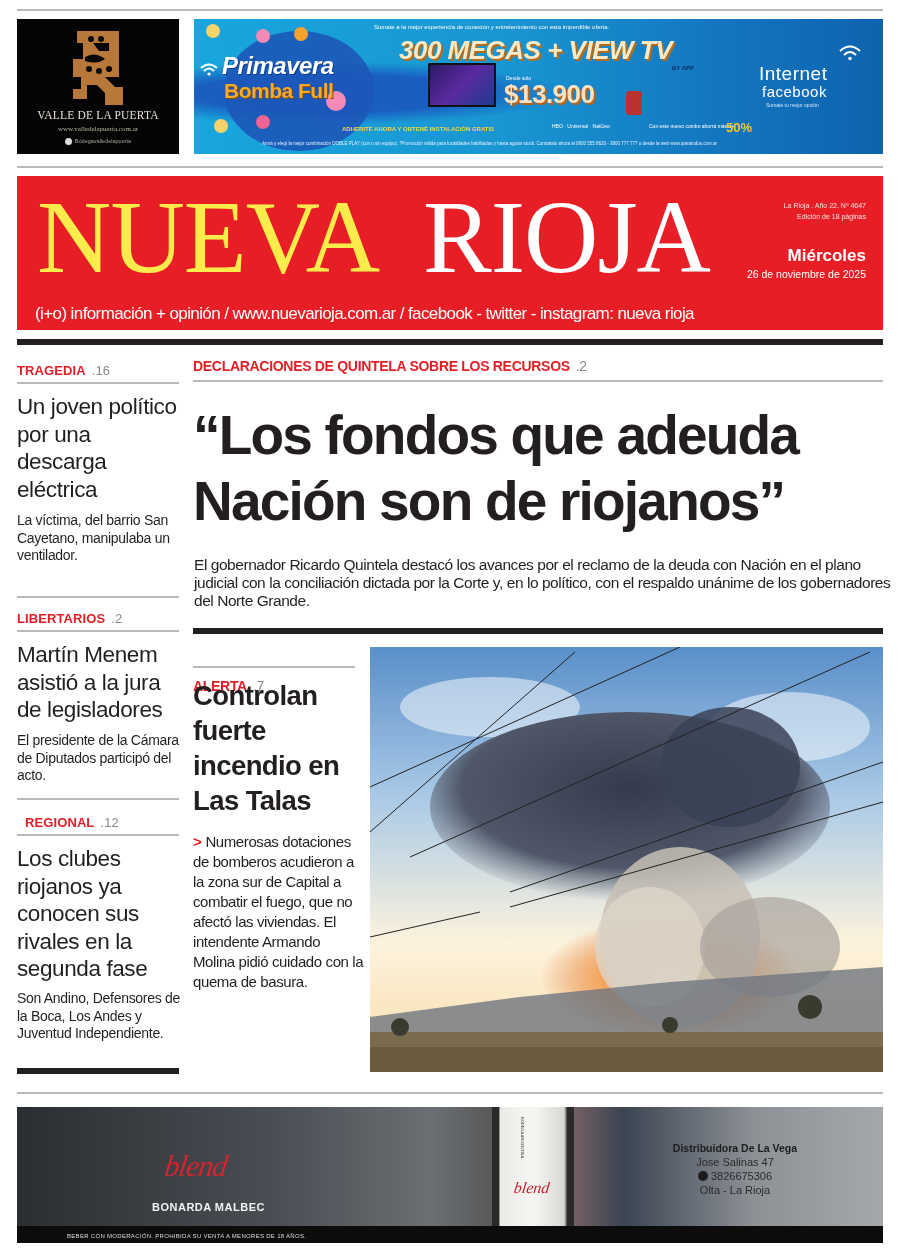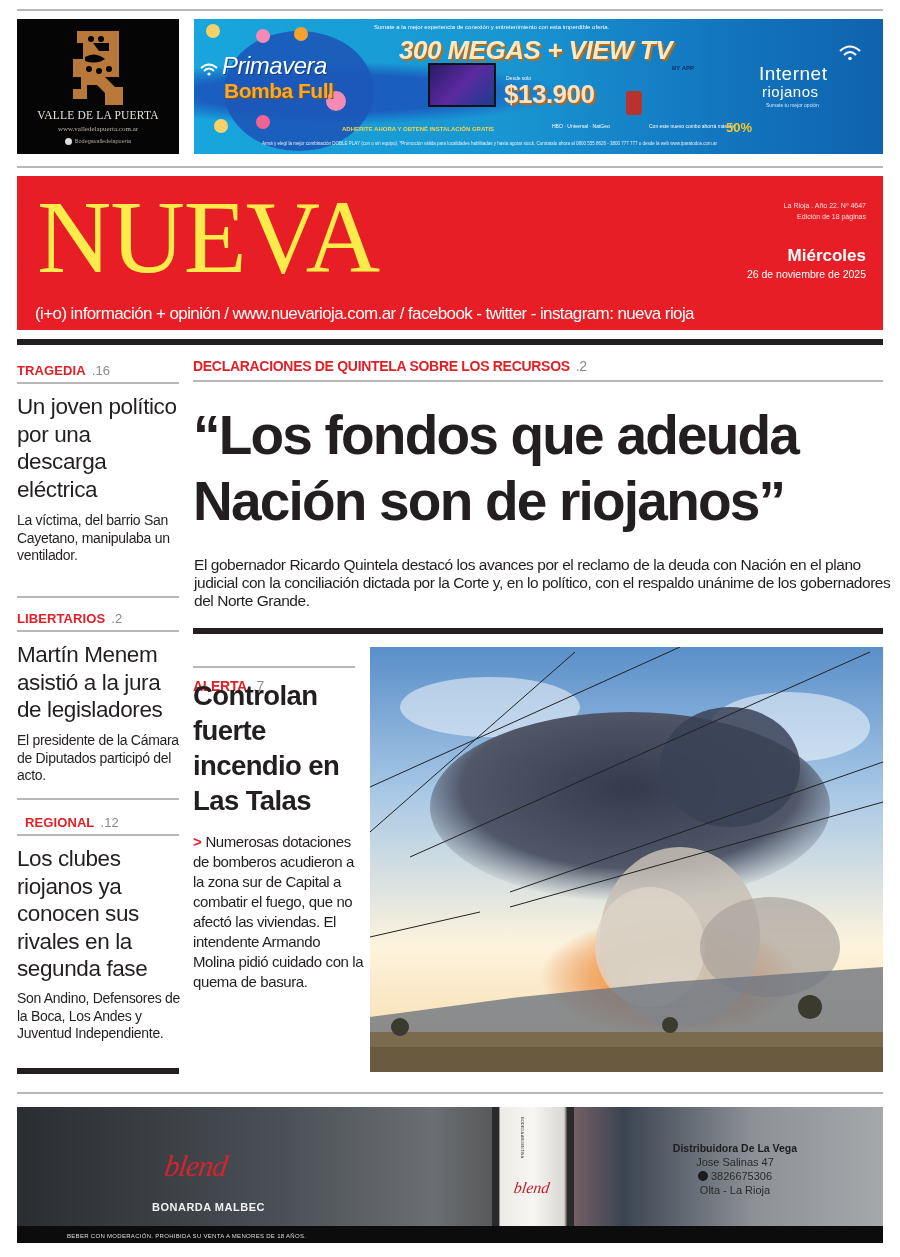--- a/index.html
+++ b/index.html
@@ -14,21 +14,21 @@
   .ad-valle .logo { position: absolute; left: 52px; top: 10px; width: 58px; height: 78px; }
   .ad-valle .brand { position: absolute; left: 0; right: 0; top: 90px; font-family: "Liberation Serif", serif; font-size: 11.5px; letter-spacing: 0.2px; }
   .ad-valle .url { position: absolute; left: 0; right: 0; top: 106px; font-family: "Liberation Serif", serif; font-size: 7px; color: #bdb6a6; }
   .ad-valle .social { position: absolute; left: 0; right: 0; top: 119px; font-size: 5.5px; color: #a9a297; }
   .ad-valle .social .ig { display: inline-block; width: 7px; height: 7px; border-radius: 50%; background: #ddd; vertical-align: middle; margin-right: 3px; }
 
   .ad-internet { left: 194px; top: 19px; width: 689px; height: 135px;
     background: radial-gradient(ellipse at 20% 55%, #1a5fc0 0 18%, transparent 30%), linear-gradient(90deg, #18a6dd 0%, #1996d2 45%, #1377c0 75%, #0f62ae 100%); overflow: hidden; color: #fff; }
   .ad-internet .circle { position: absolute; left: 30px; top: 12px; width: 150px; height: 120px; border-radius: 50%; background: #1c58b8; opacity: 0.9; }
   .ad-internet .flower { position: absolute; width: 14px; height: 14px; border-radius: 50%; }
-  .ad-internet .promo1 { position: absolute; left: 28px; top: 33px; font-size: 24px; font-weight: normal; color: #fff; font-style: italic; letter-spacing: -0.5px; text-shadow: 1px 1px 0 #0d3f8c; }
+  .ad-internet .promo1 { position: absolute; left: 28px; top: 33px; font-size: 24px; font-weight: bold; color: #fff; font-style: italic; letter-spacing: -0.5px; text-shadow: 1px 1px 0 #0d3f8c; }
   .ad-internet .promo2 { position: absolute; left: 30px; top: 60px; font-size: 21px; font-weight: bold; color: #f7a928; letter-spacing: -0.5px; text-shadow: 1px 1px 0 #8a4a00; }
   .ad-internet .topline { position: absolute; left: 180px; top: 5px; font-size: 6px; color: #fff; }
   .ad-internet .headline { position: absolute; left: 205px; top: 16px; font-size: 26px; font-weight: bold; font-style: italic; color: #f9e9c4; text-shadow: 2px 2px 0 #b16d1e; letter-spacing: -0.5px; }
   .ad-internet .byapp { position: absolute; left: 478px; top: 46px; font-size: 6px; font-weight: bold; color: #0b2a5e; }
   .ad-internet .tv { position: absolute; left: 234px; top: 44px; width: 68px; height: 44px; background: linear-gradient(135deg, #2b1a64, #5a2aa0 50%, #1d3c8e); border: 2px solid #111; }
   .ad-internet .desde { position: absolute; left: 312px; top: 56px; font-size: 5px; color: #fff; }
   .ad-internet .price { position: absolute; left: 310px; top: 60px; font-size: 26px; font-weight: bold; color: #f9e2c2; text-shadow: 2px 2px 0 #b5651d; letter-spacing: -0.5px; }
   .ad-internet .router { position: absolute; left: 432px; top: 72px; width: 16px; height: 24px; background: #b8332d; border-radius: 3px; }
   .ad-internet .adhiere { position: absolute; left: 148px; top: 107px; font-size: 6px; font-weight: bold; color: #f4d44a; }
   .ad-internet .logos { position: absolute; left: 358px; top: 104px; font-size: 5px; color: #fff; }
@@ -127,28 +127,29 @@
   <div class="logos">HBO · Universal · NatGeo</div>
   <div class="combo">Con este nuevo combo ahorrá más del</div>
   <div class="pct">50%</div>
   <div class="fine">Armá y elegí la mejor combinación DOBLE PLAY (con o sin equipo). *Promoción válida para localidades habilitadas y hasta agotar stock. Contratalo ahora al 0800 555 8626 - 3800 777 777 o desde la web www.iparatodos.com.ar</div>
   <svg class="wifi" viewBox="0 0 22 16">
     <path d="M1 6 Q11 -3 21 6" stroke="#fff" stroke-width="2" fill="none"></path>
       <path d="M5 10 Q11 4 17 10" stroke="#fff" stroke-width="2" fill="none"></path>
       <circle cx="11" cy="13.5" r="1.8" fill="#fff"></circle>
   </svg>
   <div class="brand1">Internet</div>
-  <div class="brand2">riojanos</div>
+  <div class="brand2">facebook</div>
   <div class="slogan">Sumate tu mejor opción</div>
 </div>
 
 <div class="rule-thin" style="left:17px; top:166px; width:866px;"></div>
 
 <div class="abs masthead">
   <div class="title-a">NUEVA</div>
+  <div class="title-b">RIOJA</div>
   <div class="meta">
     <div>La Rioja . Año 22. Nº 4647</div>
     <div>Edición de 18 páginas</div>
   </div>
   <div class="day">Miércoles</div>
   <div class="date">26 de noviembre de 2025</div>
   <div class="tagline">(i+o) información + opinión  /  www.nuevarioja.com.ar  /  facebook - twitter - instagram: nueva rioja</div>
 </div>
 
 <div class="rule-thick" style="left:17px; top:339px; width:866px;"></div>

